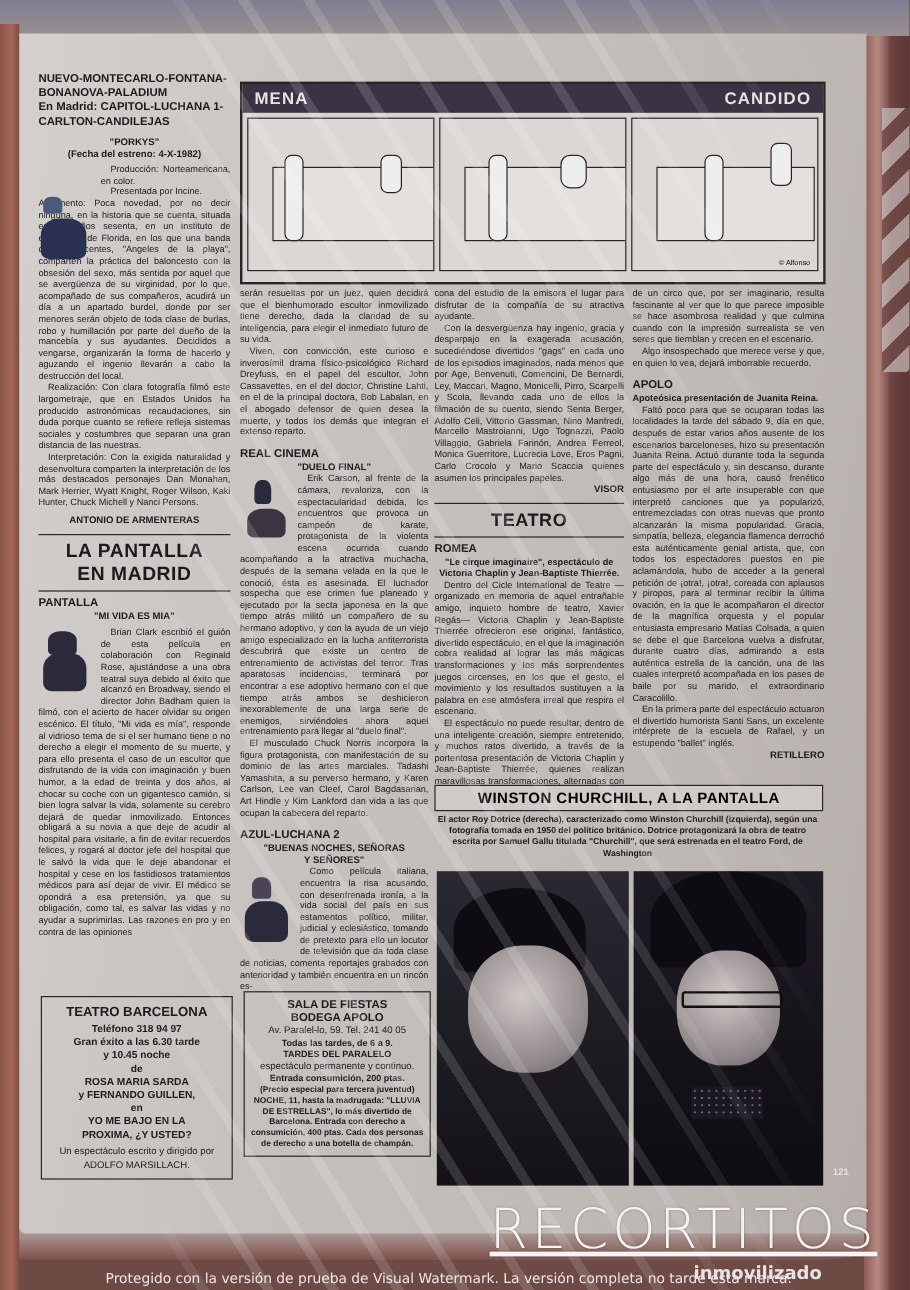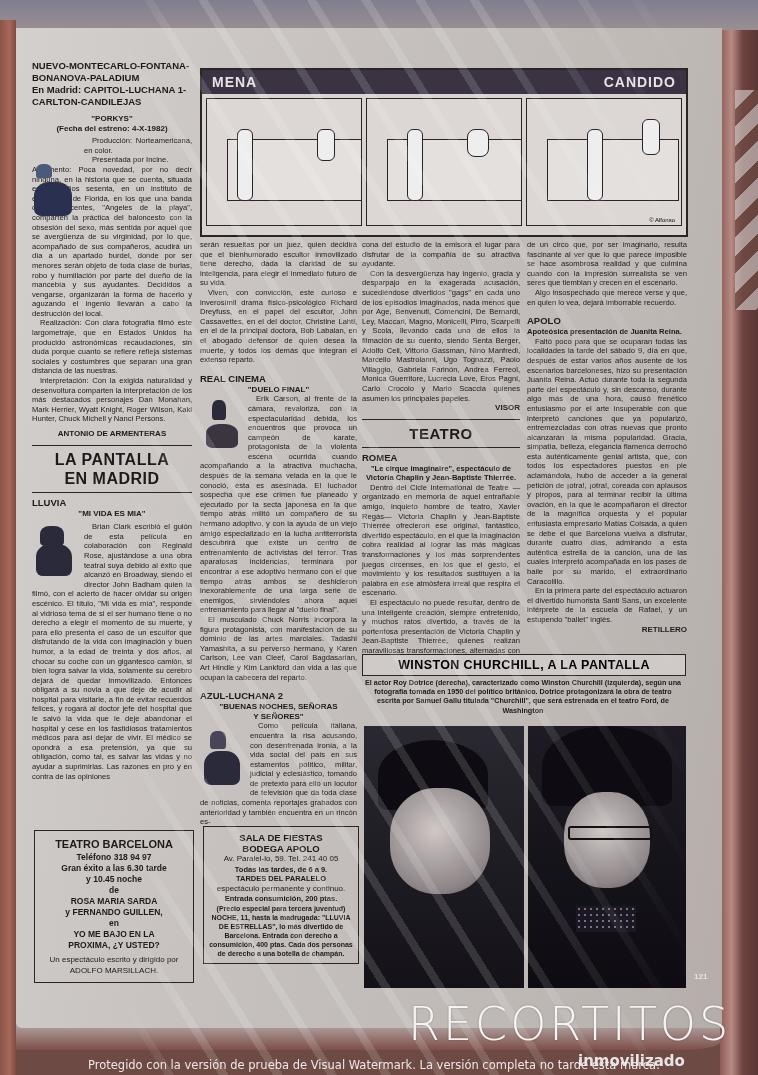--- a/index.html
+++ b/index.html
@@ -25,21 +25,21 @@
   .comic{position:absolute;left:200px;top:68px;width:484px;height:165px;border:2px solid #2a2424;background:#d8d3d0;}
   .comic-bar{height:24px;background:#3b3344;color:#e8e2e4;font-weight:bold;font-size:14px;display:flex;justify-content:space-between;align-items:center;padding:0 10px;letter-spacing:1px;}
   .panels{display:flex;gap:4px;padding:4px;height:128px;}
   .panel{flex:1;border:1.5px solid #2a2424;background:#dcd7d4;position:relative;overflow:hidden;}
   .icon-fig{position:absolute;background:#2a2a3a;border-radius:40% 40% 20% 20%;}
   .photo{position:absolute;top:726px;height:262px;background:#1c1a22;overflow:hidden;}
   .face{position:absolute;border-radius:45%;background:radial-gradient(circle at 45% 40%,#cfc8c6,#8d8587 70%,#5c5558);}
   .hat{position:absolute;background:#0e0c12;border-radius:50% 50% 10% 10%;}
   .churchill-head{position:absolute;left:362px;top:654px;width:322px;height:20px;border:1.5px solid #2a2424;font-weight:bold;font-size:12.5px;display:flex;align-items:center;justify-content:center;background:#cfcac7;letter-spacing:.4px;}
   .caption{position:absolute;left:362px;top:678px;width:322px;font-weight:bold;font-size:7.2px;line-height:9.2px;text-align:center;color:#1e1a1a;}
-  .watermark-brand{position:absolute;left:408px;top:997px;color:#f6f3f3;font-size:46px;letter-spacing:3px;font-family:"DejaVu Sans",sans-serif;font-weight:200;text-shadow:0 0 2px rgba(0,0,0,.3);}
+  .watermark-brand{position:absolute;left:408px;top:997px;color:#f6f3f3;font-size:46px;letter-spacing:3px;font-family:"DejaVu Sans",sans-serif;font-weight:200;text-shadow:0 0 2px rgba(0,0,0,.3);text-decoration:underline;}
   .watermark-site{position:absolute;left:578px;top:1052px;color:#e8e4e4;font-weight:bold;font-size:15px;font-family:"DejaVu Sans",sans-serif;}
   .watermark-note{position:absolute;left:88px;top:1058px;color:#efe7e6;font-size:11.5px;font-family:"DejaVu Sans",sans-serif;}
   .pagenum{position:absolute;left:694px;top:972px;font-weight:bold;font-size:8px;color:#e8e4e4;}
   .stripe-wm{position:absolute;left:120px;top:0;width:640px;height:1075px;pointer-events:none;
      background:repeating-linear-gradient(58deg,rgba(255,255,255,0) 0 38px,rgba(255,255,255,.14) 38px 46px);
      -webkit-mask:linear-gradient(90deg,transparent 0,#000 10%,#000 60%,transparent 90%);mask:linear-gradient(90deg,transparent 0,#000 10%,#000 60%,transparent 90%);}
 </style>
 </head>
 <body>
 
@@ -67,21 +67,21 @@
     </div>
     <p style="text-indent:0;margin-left:0;">Argumento: Poca novedad, por no decir ninguna, en la historia que se cuenta, situada en los años sesenta, en un instituto de enseñanza de Florida, en los que una banda de adolescentes, "Angeles de la playa", comparten la práctica del baloncesto con la obsesión del sexo, más sentida por aquel que se avergüenza de su virginidad, por lo que, acompañado de sus compañeros, acudirá un día a un apartado burdel, donde por ser menores serán objeto de toda clase de burlas, robo y humillación por parte del dueño de la mancebía y sus ayudantes. Decididos a vengarse, organizarán la forma de hacerlo y aguzando el ingenio llevarán a cabo la destrucción del local.</p>
   </div>
   <p>Realización: Con clara fotografía filmó este largometraje, que en Estados Unidos ha producido astronómicas recaudaciones, sin duda porque cuanto se refiere refleja sistemas sociales y costumbres que separan una gran distancia de las nuestras.</p>
   <p>Interpretación: Con la exigida naturalidad y desenvoltura comparten la interpretación de los más destacados personajes Dan Monahan, Mark Herrier, Wyatt Knight, Roger Wilson, Kaki Hunter, Chuck Michell y Nanci Persons.</p>
   <div class="sign" style="text-align:center;margin-top:5px;">ANTONIO DE ARMENTERAS</div>
   <div class="rule" style="margin-top:6px;"></div>
   <div class="big">LA PANTALLA</div>
   <div class="big">EN MADRID</div>
   <div class="rule"></div>
-  <div class="hd">LLUVIA</div>
+  <div class="hd">PANTALLA</div>
   <div class="title-c" style="font-size:8px;margin-bottom:4px;">"MI VIDA ES MIA"</div>
   <div style="float:left;width:42px;height:52px;margin:4px 6px 2px 4px;position:relative;">
     <div class="icon-fig" style="left:4px;top:0;width:24px;height:20px;"></div>
     <div class="icon-fig" style="left:0;top:18px;width:36px;height:32px;"></div>
   </div>
   <p>Brian Clark escribió el guión de esta película en colaboración con Reginald Rose, ajustándose a una obra teatral suya debido al éxito que alcanzó en Broadway, siendo el director John Badham quien la filmó, con el acierto de hacer olvidar su origen escénico. El título, "Mi vida es mía", responde al vidrioso tema de si el ser humano tiene o no derecho a elegir el momento de su muerte, y para ello presenta el caso de un escultor que disfrutando de la vida con imaginación y buen humor, a la edad de treinta y dos años, al chocar su coche con un gigantesco camión, si bien logra salvar la vida, solamente su cerebro dejará de quedar inmovilizado. Entonces obligará a su novia a que deje de acudir al hospital para visitarle, a fin de evitar recuerdos felices, y rogará al doctor jefe del hospital que le salvó la vida que le deje abandonar el hospital y cese en los fastidiosos tratamientos médicos para así dejar de vivir. El médico se opondrá a esa pretensión, ya que su obligación, como tal, es salvar las vidas y no ayudar a suprimirlas. Las razones en pro y en contra de las opiniones</p>
 </div>
 
 <div class="col boxad" style="left:34px;top:830px;width:150px;">
   <div class="l" style="font-size:11px;line-height:15px;">TEATRO BARCELONA</div>

